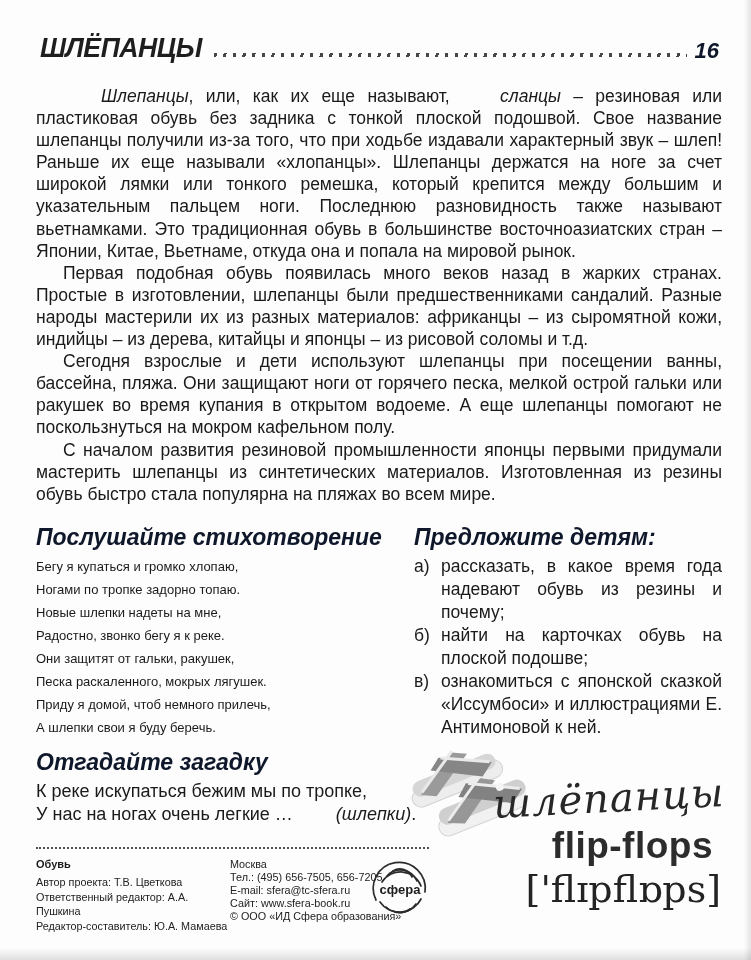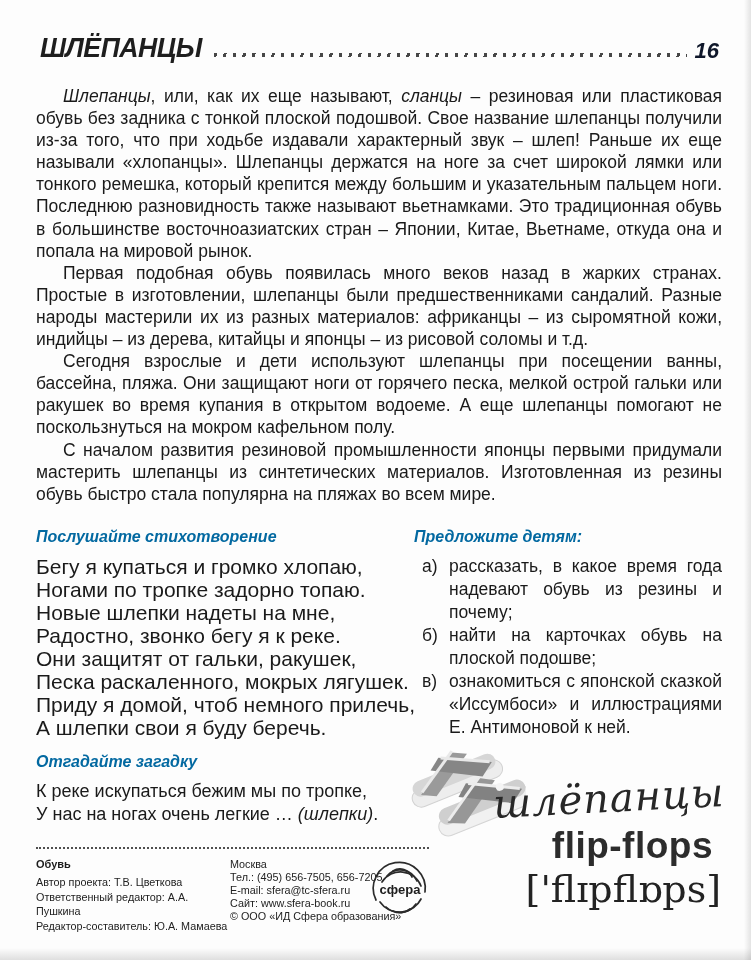--- a/index.html
+++ b/index.html
@@ -20,28 +20,28 @@
     background:repeating-linear-gradient(100deg,#474747 0 3px,transparent 3px 9.5px);}
   .page-num{font-size:22px;font-weight:bold;font-style:italic;color:#0f172a;line-height:1;}
   
   .watermark{position:absolute;top:452px;left:0;width:100%;text-align:center;z-index:0;
     font-size:55px;font-weight:bold;letter-spacing:2px;color:rgba(255,255,255,0);
     -webkit-text-stroke:2.4px #d9d9d9;text-stroke:2.4px #d9d9d9;white-space:nowrap;}
   
   .article{position:absolute;top:85px;left:36px;right:29px;z-index:1;
     font-size:17.5px;line-height:22.1px;text-align:justify;}
   .article p{margin:0;text-indent:27px;}
-  .i{font-style:italic;}
+  .i{font-style:italic;margin-left:38px;}
   
   .columns{position:absolute;top:526px;left:36px;right:29px;display:flex;z-index:1;}
   .col-left{width:352px;margin-right:26px;flex:none;}
   .col-right{flex:1;}
-  .sec-head{font-size:16px;font-weight:bold;font-style:italic;line-height:22px;margin-bottom:7px;color:#0369a1;}
-  .poem-line{font-size:21px;line-height:23px;white-space:nowrap;}
-  .task{font-size:17.5px;line-height:23px;text-align:justify;padding-left:27px;text-indent:-27px;margin-left:8px;}
+  .sec-head{font-size:23px;font-weight:bold;font-style:italic;line-height:22px;margin-bottom:7px;color:#0f172a;}
+  .poem-line{font-size:13px;line-height:23px;white-space:nowrap;}
+  .task{font-size:17.5px;line-height:23px;text-align:justify;padding-left:27px;text-indent:-27px;}
   .task .lbl{display:inline-block;width:27px;text-indent:0;}
   
   .riddle{position:absolute;top:751px;left:36px;width:400px;z-index:1;}
   .riddle-line{font-size:18px;line-height:23px;white-space:nowrap;}
   
   .footer{position:absolute;top:847px;left:36px;width:393px;z-index:1;
     border-top:2.5px dotted #4e4e4e;padding-top:9px;display:flex;}
   .f-left{width:194px;flex:none;}
   .f-right{flex:1;}
   .f-series{font-size:11px;font-weight:bold;margin-bottom:5px;color:#1c1c1c;}

